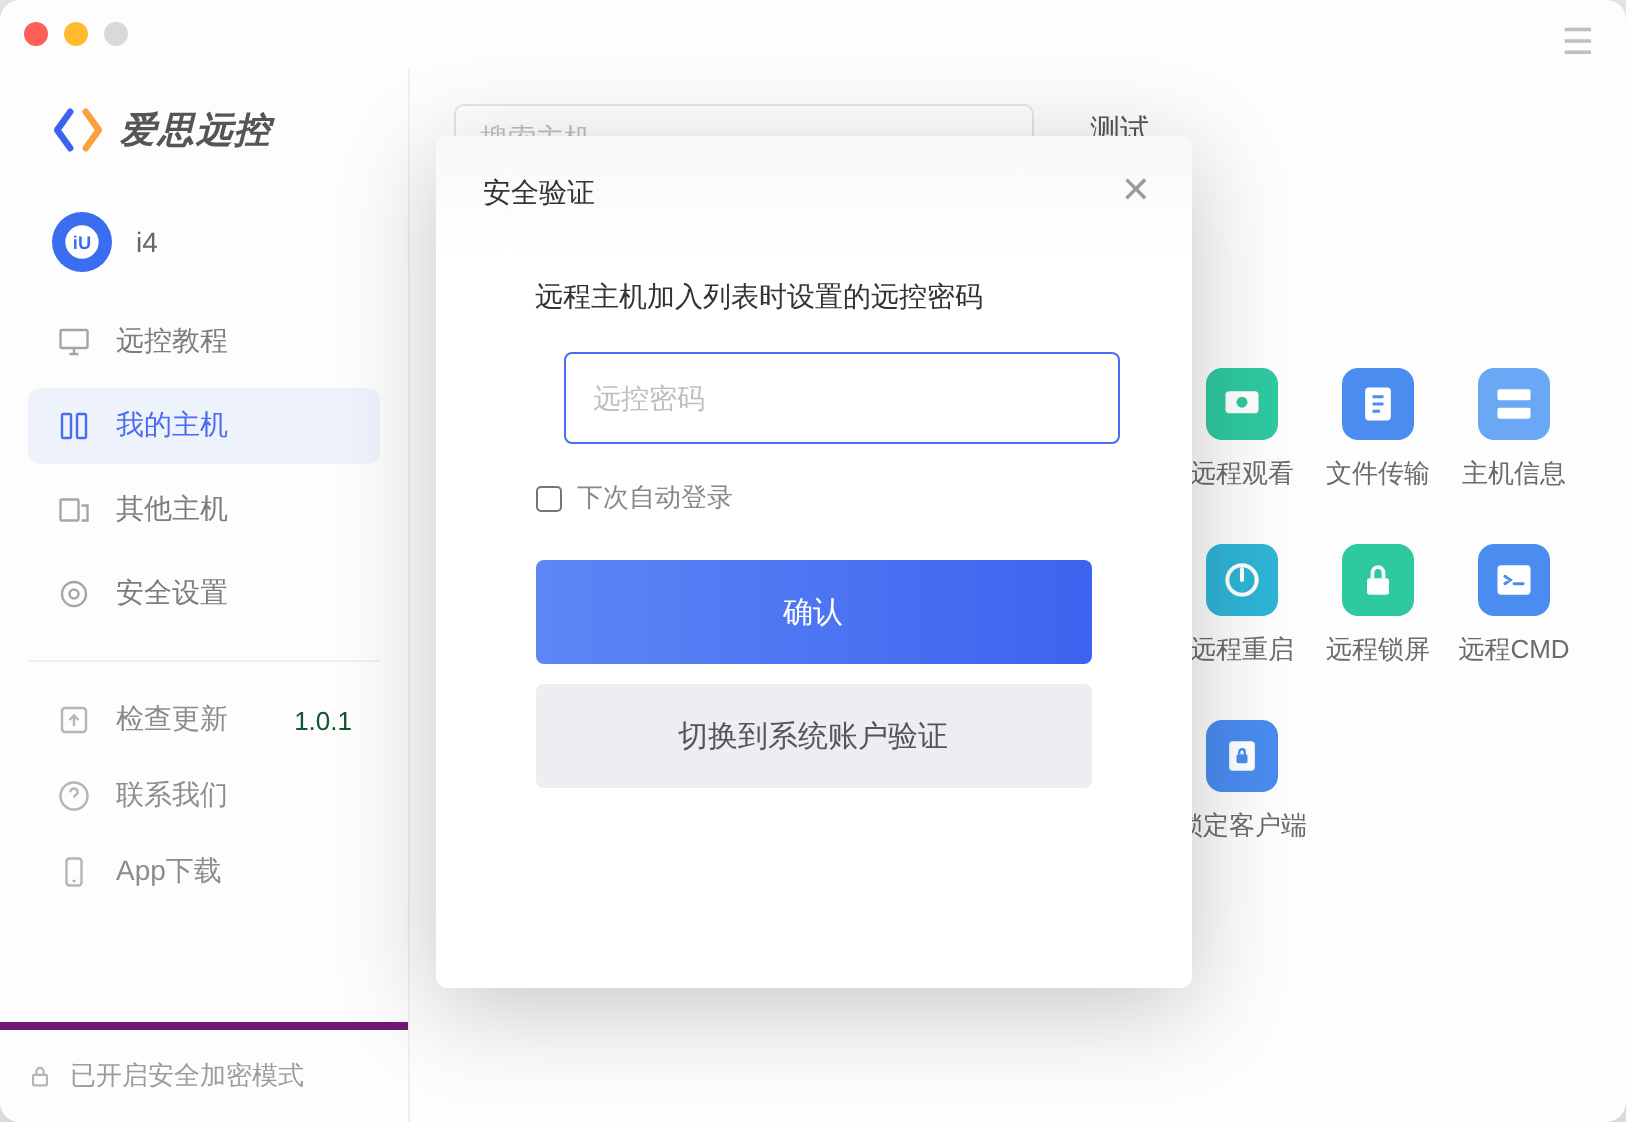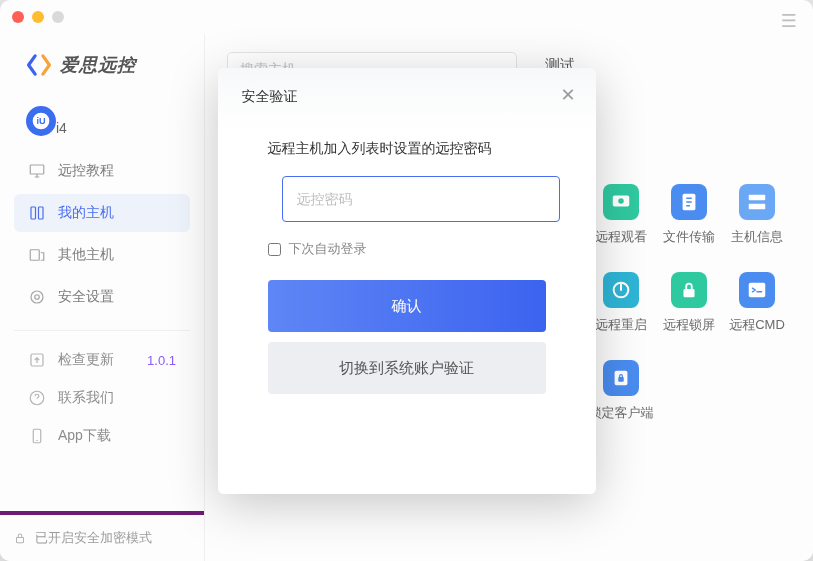--- a/index.html
+++ b/index.html
@@ -28,40 +28,40 @@
 
   .sidebar {
     width:205px; border-right:1px solid #f0f0f0;
     display:flex; flex-direction:column; padding-top:8px;
     background:#fdfdfd;
     position:relative;
   }
   .brand { display:flex; align-items:center; gap:8px; padding: 10px 20px 18px 26px; font-style: italic; }
   .brand-logo { width:26px; height:26px; }
   .brand-text { font-size:18px; font-weight:600; color:#555; letter-spacing:1px;}
-  .user-row { display:flex; align-items:flex-end; padding:10px 20px 10px 26px; margin-bottom:6px;}
+  .user-row { display:flex; align-items:center; gap:12px; padding:10px 20px 10px 26px; margin-bottom:6px;}
   .avatar { width:30px; height:30px; border-radius:50%; background:#3a6df0; display:flex; align-items:center; justify-content:center; }
   .avatar svg { width:20px; height:20px; }
   .username { color:#666; font-size:14px; }
 
   .nav { padding: 0 14px; }
   .nav-item {
     display:flex; align-items:center; gap:12px;
     padding:10px 14px; border-radius:6px;
     color:#7c7c7c; font-size:14px; cursor:pointer;
     margin-bottom:4px;
   }
   .nav-item svg { width:18px; height:18px; stroke:#a5a5a5; fill:none; stroke-width:1.6; }
   .nav-item.active { background:#eef2fb; color:#4a6cf0; }
   .nav-item.active svg { stroke:#4a6cf0; }
   .nav-divider { height:1px; background:#f0f0f0; margin:10px 14px; }
 
   .update-item { display:flex; align-items:center; padding:10px 28px; color:#8c8c8c; font-size:14px; gap:12px; cursor:pointer;}
   .update-item svg { width:18px;height:18px; stroke:#b5b5b5; fill:none; stroke-width:1.6;}
-  .version { margin-left:auto; color:#8b5cf6; font-size:13px; }
+  .version { margin-left:auto; color:#14532d; font-size:13px; }
 
   .encrypt-row {
     position:absolute; bottom:0; left:0; right:0;
     display:flex; align-items:center; gap:8px;
     padding:14px 13px; color:#9c9c9c; font-size:13px;
     border-top:4px solid #701a75;
   }
   .encrypt-row svg {width:14px;height:14px; stroke:#b5b5b5; fill:none; stroke-width:1.8;}
 
   .main { flex:1; position:relative; padding:18px 22px; }

